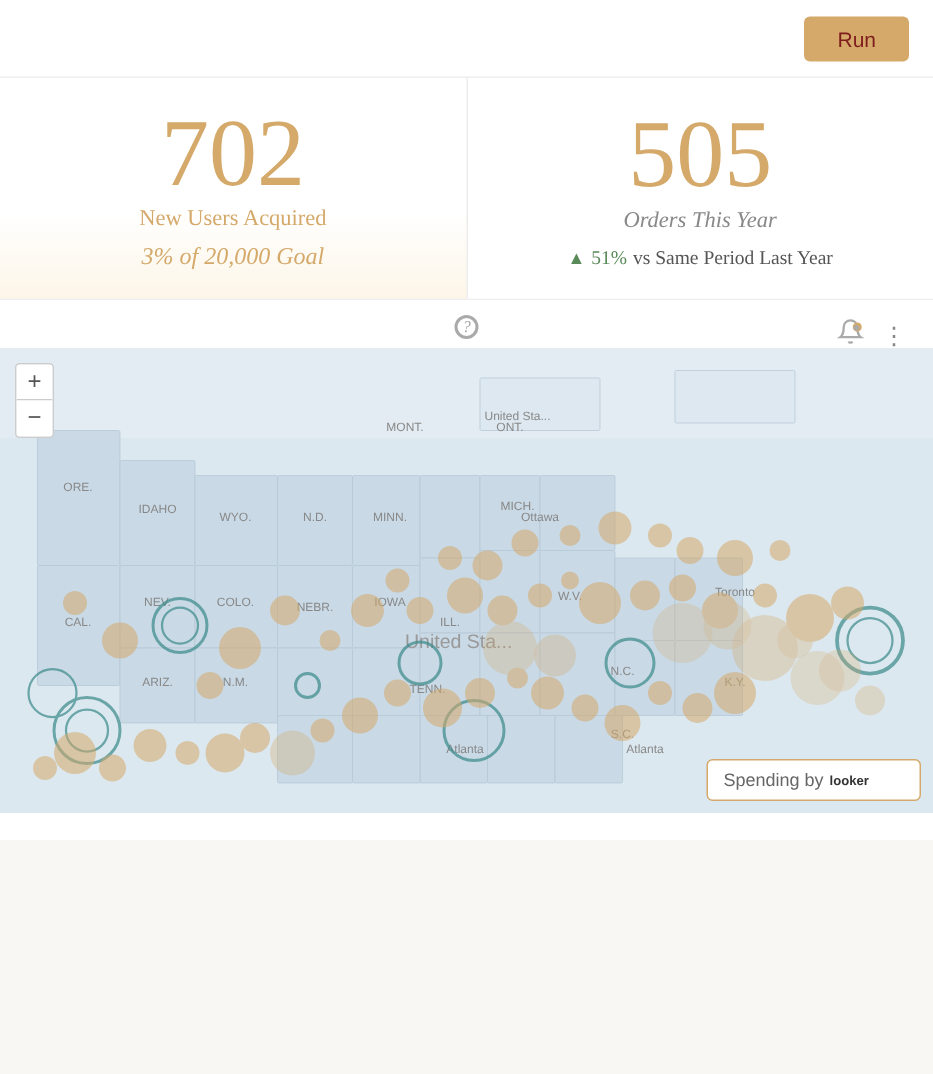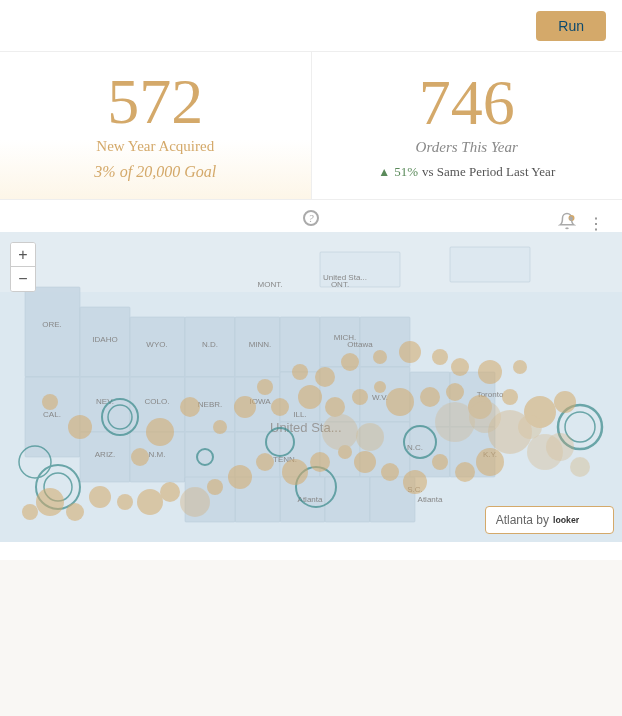--- a/index.html
+++ b/index.html
@@ -18,21 +18,21 @@
       height: 52px;
       display: flex;
       align-items: center;
       justify-content: flex-end;
       padding: 0 16px;
       border-bottom: 1px solid #eee;
     }
 
     .run-button {
       background: #d4a96a;
-      color: #0c4a6e;
+      color: #7f1d1d;
       border: none;
       padding: 7px 22px;
       border-radius: 4px;
       font-size: 14px;
       cursor: pointer;
       font-family: sans-serif;
     }
 
     
     .stats-row {
@@ -226,27 +226,27 @@
 </head>
 <body>
 
 <div class="header-bar">
   <button class="run-button">Run</button>
 </div>
 
 <div class="stats-row">
 
   <div class="stat-card">
-    <span class="stat-number">572</span>
-    <span class="stat-label">New Year Acquired</span>
+    <span class="stat-number">702</span>
+    <span class="stat-label">New Users Acquired</span>
     <span class="stat-sublabel">3% of 20,000 Goal</span>
   </div>
 
   <div class="stat-card stat-card-right">
-    <span class="stat-number">746</span>
+    <span class="stat-number">505</span>
     <span class="stat-label">Orders This Year</span>
     <div class="stat-trend">
       <span class="trend-up">▲</span>
       <span class="trend-pct">51%</span>
       <span>vs Same Period Last Year</span>
     </div>
   </div>
 </div>
 
 <div class="map-section">
@@ -432,19 +432,19 @@
         <circle cx="300" cy="140" r="8" fill="#d4a96a"></circle>
         <circle cx="325" cy="145" r="10" fill="#d4a96a"></circle>
 
         <circle cx="340" cy="200" r="18" fill="#d4a96a" opacity="0.5"></circle>
         <circle cx="370" cy="205" r="14" fill="#d4a96a" opacity="0.55"></circle>
       </g>
     </svg>
 
     
     <div class="powered-by">
-      <span>Atlanta by</span>
+      <span>Spending by</span>
       <svg width="50" height="16" viewBox="0 0 80 20">
         <text x="0" y="15" font-family="sans-serif" font-size="14" font-weight="bold" fill="#333">looker</text>
       </svg>
     </div>
   </div>
 </div>
 
 </body></html>

